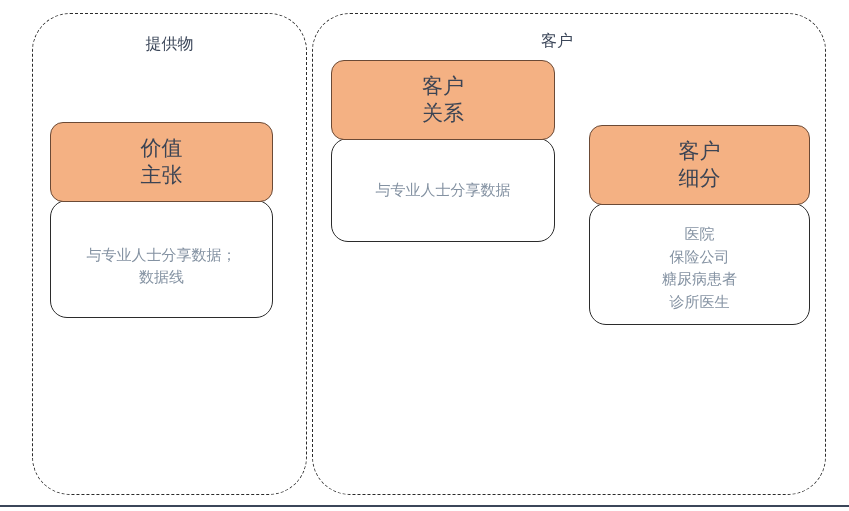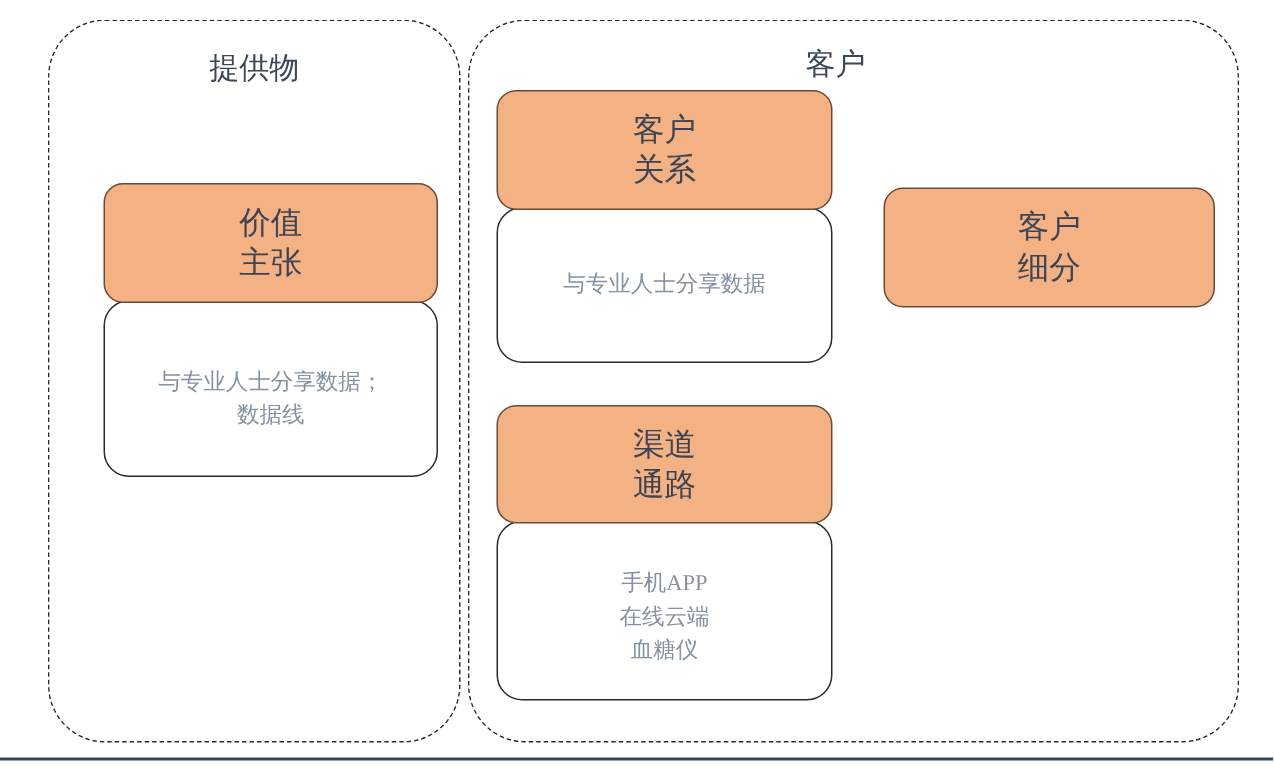--- a/index.html
+++ b/index.html
@@ -23,21 +23,21 @@
   .group {
     position: absolute;
     border: 1.6px dashed #2b2b2b;
     border-radius: 38px;
     box-sizing: border-box;
     background: transparent;
   }
   .group-title {
     position: absolute;
     color: #3b4659;
-    font-size: 20px;
+    font-size: 16px;
     line-height: 1;
     white-space: nowrap;
     text-align: center;
     font-family: "Liberation Serif", "DejaVu Serif", serif;
   }
 
   
   .block {
     position: absolute;
     box-sizing: border-box;
@@ -95,21 +95,21 @@
   }
 </style>
 </head>
 <body>
 
 <div id="canvas">
 
   <div class="group" style="left:32px; top:13px; width:275px; height:482px;"></div>
   <div class="group-title" style="left:32px; top:36px; width:275px;">提供物</div>
 
-  <div class="block" style="left:69px; top:122px; width:223px; height:196px;">
+  <div class="block" style="left:50px; top:122px; width:223px; height:196px;">
     <div class="block-head" style="height:80px;">
       <span>价值</span>
       <span>主张</span>
     </div>
     <div class="block-body" style="top:78px; height:118px; padding-top:14px;">
       <span>与专业人士分享数据；</span>
       <span>数据线</span>
     </div>
   </div>
 
@@ -119,34 +119,29 @@
   <div class="block" style="left:331px; top:60px; width:224px; height:182px;">
     <div class="block-head" style="height:80px;">
       <span>客户</span>
       <span>关系</span>
     </div>
     <div class="block-body" style="top:78px; height:104px;">
       <span>与专业人士分享数据</span>
     </div>
   </div>
 
-  <div class="block" style="left:331px; top:270px; width:224px; height:197px;">
-    <div class="block-head" style="height:79px;">
-      <span>渠道</span>
-      <span>通路</span>
-    </div>
-    <div class="block-body" style="top:77px; height:120px; padding-top:10px;">
-      <span>手机APP</span>
-      <span>在线云端</span>
-      <span>血糖仪</span>
-    </div>
-  </div>
 
   <div class="block" style="left:589px; top:125px; width:221px; height:200px;">
     <div class="block-head" style="height:80px;">
       <span>客户</span>
       <span>细分</span>
+    </div>
+    <div class="block-body" style="top:78px; height:122px; padding-top:8px;">
+      <span>医院</span>
+      <span>保险公司</span>
+      <span>糖尿病患者</span>
+      <span>诊所医生</span>
     </div>
   </div>
 
   <div class="bottom-rule" style="top:505px;"></div>
 
 </div>
 
 </body></html>

